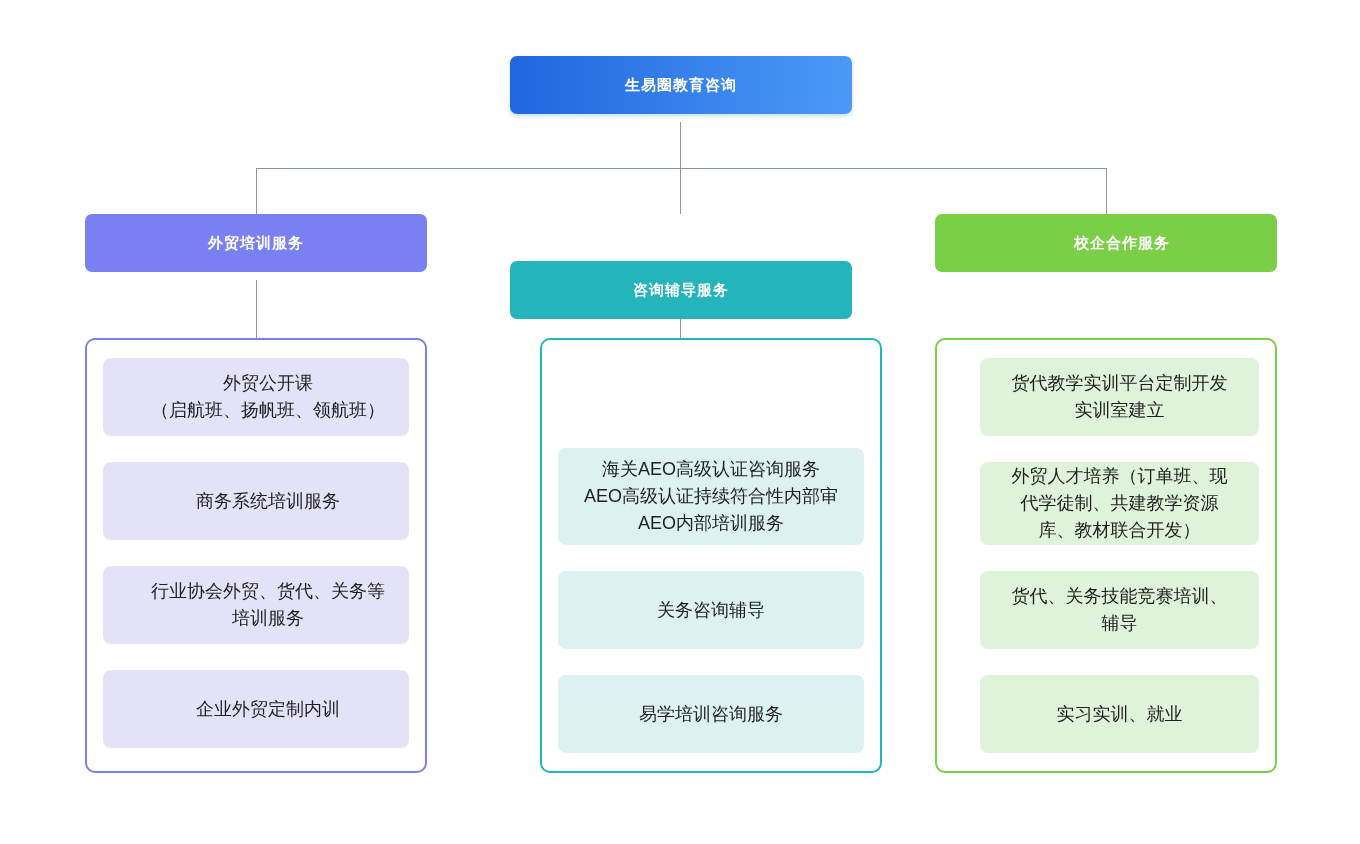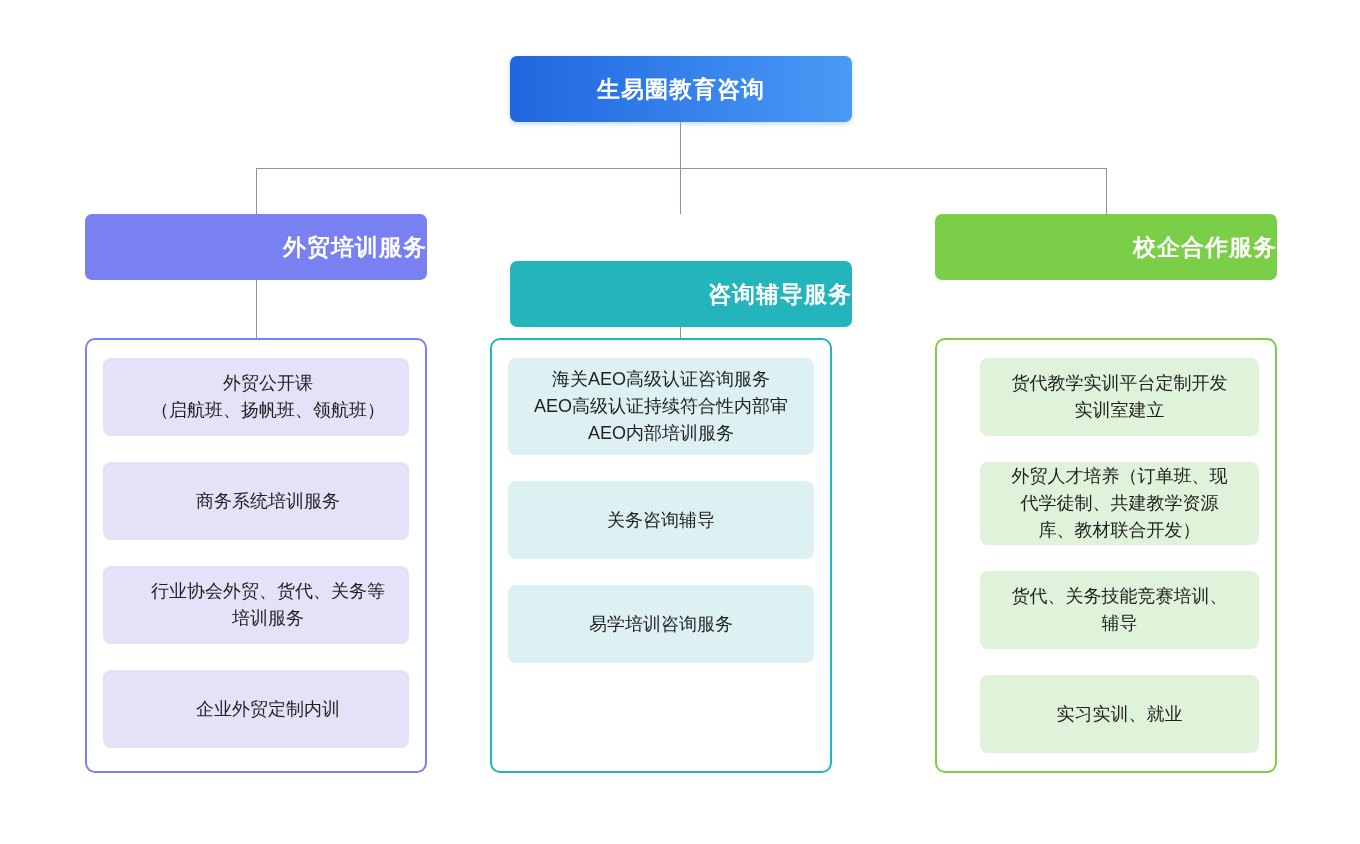--- a/index.html
+++ b/index.html
@@ -16,36 +16,36 @@
     --teal: #24B4BB;
     --teal-tint: #DDF1F3;
     --green: #7BCE47;
     --green-tint: #DFF2DA;
     --line: #8C96A3;
   }
 
   .node {
     position: absolute;
     width: 342px;
-    height: 66px;
+    height: 58px;
     border-radius: 7px;
     display: flex;
     align-items: center;
     justify-content: center;
     color: #ffffff;
     font-weight: bold;
-    font-size: 23px;
+    font-size: 15px;
     letter-spacing: 1px;
   }
   .root-node {
     left: 510px; top: 56px;
     background: linear-gradient(90deg, #2066DF 0%, #4A9AF6 100%);
     box-shadow: 0 2px 5px rgba(32,102,223,0.25);
   }
-  .branch-header { top: 214px; justify-content: flex-end; }
+  .branch-header { top: 214px; }
   .branch-header.b0 { left: 85px;  background: var(--purple); }
   .branch-header.b1 { left: 510px; background: var(--teal); margin-top: 47px; }
   .branch-header.b2 { left: 935px; background: var(--green); padding-left: 32px; }
 
   .line {
     position: absolute;
     background: var(--line);
   }
   .v { width: 1px; }
   .h { height: 1px; }
@@ -56,21 +56,21 @@
     width: 342px;
     height: 435px;
     background: #ffffff;
     border-radius: 10px;
     padding: 18px 16px;
     display: flex;
     flex-direction: column;
     gap: 26px;
   }
   .container.b0 { left: 85px;  border: 2px solid var(--purple); }
-  .container.b1 { left: 490px; border: 2px solid var(--teal); }
+  .container.b1 { left: 540px; border: 2px solid var(--teal); justify-content: flex-end; }
   .container.b2 { left: 935px; border: 2px solid var(--green); }
 
   .item {
     min-height: 78px;
     border-radius: 8px;
     display: flex;
     align-items: center;
     justify-content: center;
     text-align: center;
     font-size: 18px;

